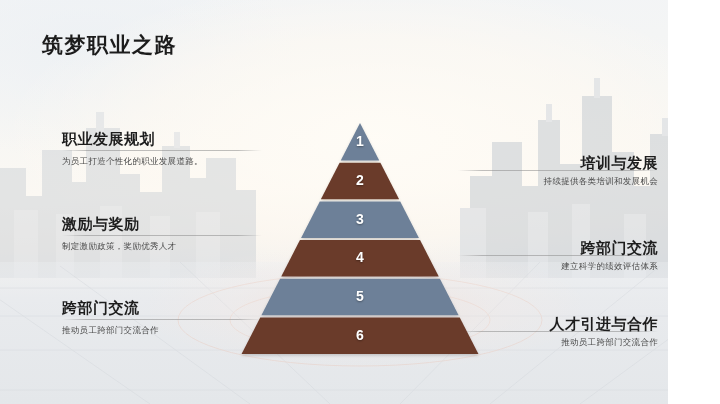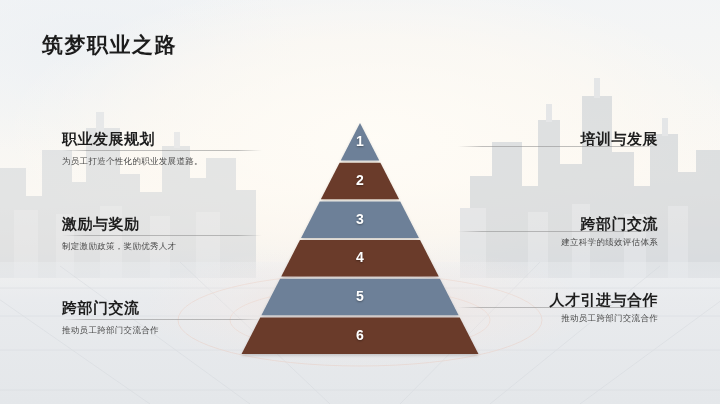--- a/index.html
+++ b/index.html
@@ -6,21 +6,21 @@
 
   html, body {
     width: 720px;
     height: 404px;
     overflow: hidden;
     font-family: "Liberation Sans", "DejaVu Sans", sans-serif;
   }
 
   #slide {
     position: relative;
-    width: 720px;
+    width: 668px;
     height: 404px;
     overflow: hidden;
     background:
       linear-gradient(178deg, #f2f4f6 0%, #f6f6f4 26%, #fbf8f3 46%, #f7f3ee 58%, #eceef0 70%, #e9ebed 100%);
   }
 
   
   .bg-layer { position: absolute; left: 0; top: 0; width: 720px; height: 404px; pointer-events: none; }
 
   .sky-warm {
@@ -72,21 +72,21 @@
   .callout.right { left: 458px; text-align: right; }
 
   .callout-head {
     font-size: 15px;
     font-weight: bold;
     color: #1d1d1d;
     letter-spacing: 0.5px;
     line-height: 15px;
     white-space: nowrap;
   }
-  .callout.right .callout-head { float: right; }
+  .callout.right .callout-head { float: right; margin-top: 24px; }
 
   .callout-rule {
     clear: both;
     height: 1px;
     background: linear-gradient(90deg, rgba(150,150,150,0) 0%, rgba(140,140,140,0.55) 12%, rgba(140,140,140,0.55) 88%, rgba(150,150,150,0) 100%);
     margin: 4px 0 4px 0;
   }
   .callout-desc {
     font-size: 8.5px;
     color: #4a4a4a;
@@ -204,20 +204,21 @@
 
   <div class="callout left" style="top:216px">
     <div class="callout-head">激励与奖励</div>
     <div class="callout-rule"></div>
     <div class="callout-desc">制定激励政策，奖励优秀人才</div>
   </div>
 
   <div class="callout right" style="top:131px">
     <div class="callout-head">培训与发展</div>
     <div class="callout-rule"></div>
+    <div class="callout-desc">持续提供各类培训和发展机会</div>
   </div>
 
   <div class="callout right" style="top:216px">
     <div class="callout-head">跨部门交流</div>
     <div class="callout-rule"></div>
     <div class="callout-desc">建立科学的绩效评估体系</div>
   </div>
 
   <div class="callout right" style="top:292px">
     <div class="callout-head">人才引进与合作</div>

